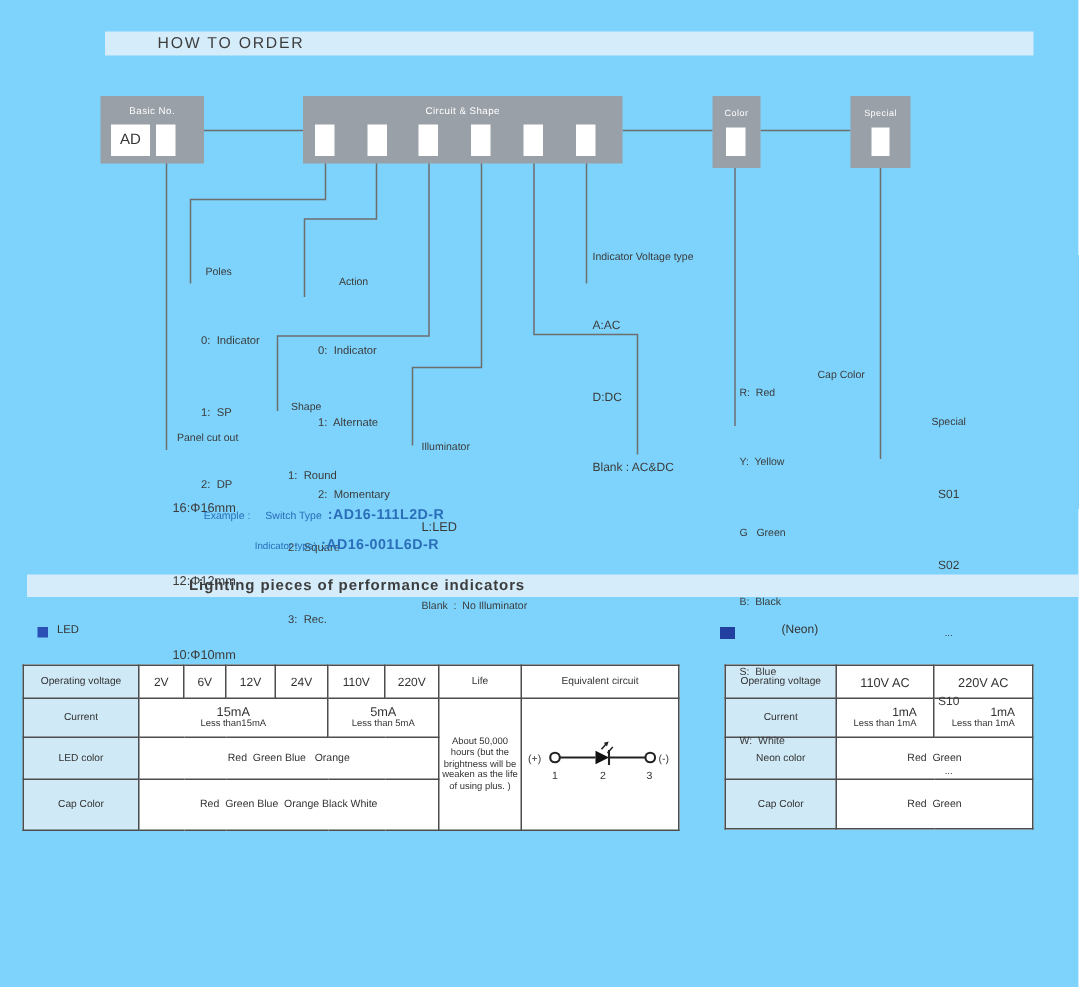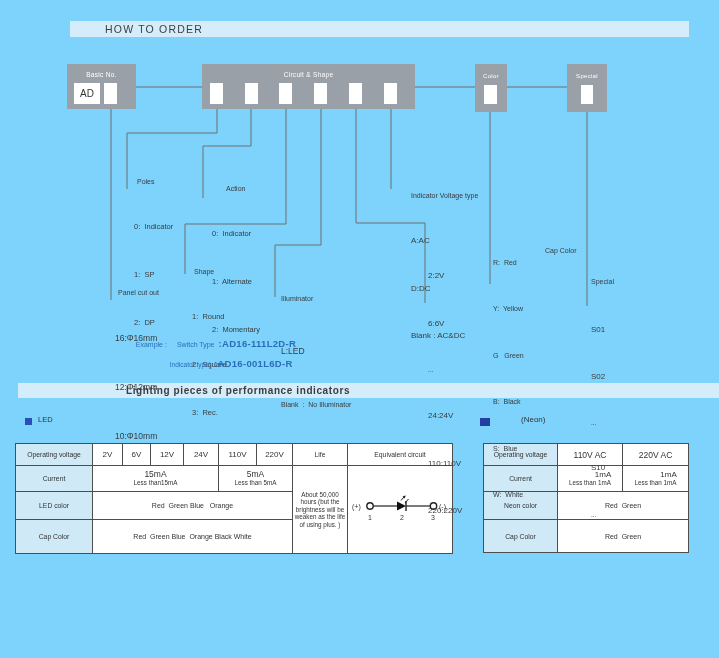--- a/index.html
+++ b/index.html
@@ -130,49 +130,41 @@
     <div class="t-item">12:Φ12mm</div>
     <div class="t-item">10:Φ10mm</div>
   </div>
 
   <div class="tblock" style="left:281px;top:259px;">
     <div class="t-title">Illuminator</div>
     <div class="t-item illum-i0">L:LED</div>
     <div class="t-item illum-i1">Blank  :  No Illuminator</div>
   </div>
 
-  <div class="tblock volt-items" style="left:428px;top:234px;">
-    <div class="t-item">2:2V</div>
-    <div class="t-item">6:6V</div>
-    <div class="t-item" style="font-size:6.5px;line-height:9px;">...</div>
-    <div class="t-item">24:24V</div>
-    <div class="t-item">110:110V</div>
-    <div class="t-item">220:220V</div>
-  </div>
-
-  <div class="tblock indv-items" style="left:395px;top:156px;margin-left:16px;">
+
+  <div class="tblock indv-items" style="left:395px;top:132px;">
     <div class="t-title">Indicator Voltage type</div>
     <div class="t-item">A:AC</div>
     <div class="t-item">D:DC</div>
     <div class="t-item">Blank : AC&amp;DC</div>
   </div>
 
   <div class="tblock" style="left:545px;top:211px;">
     <div class="t-title">Cap Color</div>
   </div>
   <div class="tblock capc-items" style="left:493px;top:222px;">
     <div class="t-item">R:  Red</div>
     <div class="t-item">Y:  Yellow</div>
     <div class="t-item">G   Green</div>
     <div class="t-item">B:  Black</div>
     <div class="t-item">S:  Blue</div>
     <div class="t-item">W:  White</div>
   </div>
 
-  <div class="tblock spec-items" style="left:591px;top:242px;">
+  <div class="tblock spec-items" style="left:621px;top:242px;text-align:center;">
     <div class="t-title">Special</div>
     <div class="t-item" style="margin-top:4px;">S01</div>
     <div class="t-item">S02</div>
     <div class="t-item" style="font-size:6.5px;line-height:9px;">...</div>
     <div class="t-item">S10</div>
     <div class="t-item" style="font-size:6.5px;line-height:9px;">...</div>
   </div>
 
   <div class="ex-row" style="left:118px;top:315px;">
     <span class="ex-small">Example :</span><span class="ex-small" style="margin-left:10px;">Switch Type</span><span class="ex-code" style="margin-left:4px;">:AD16-111L2D-R</span>

